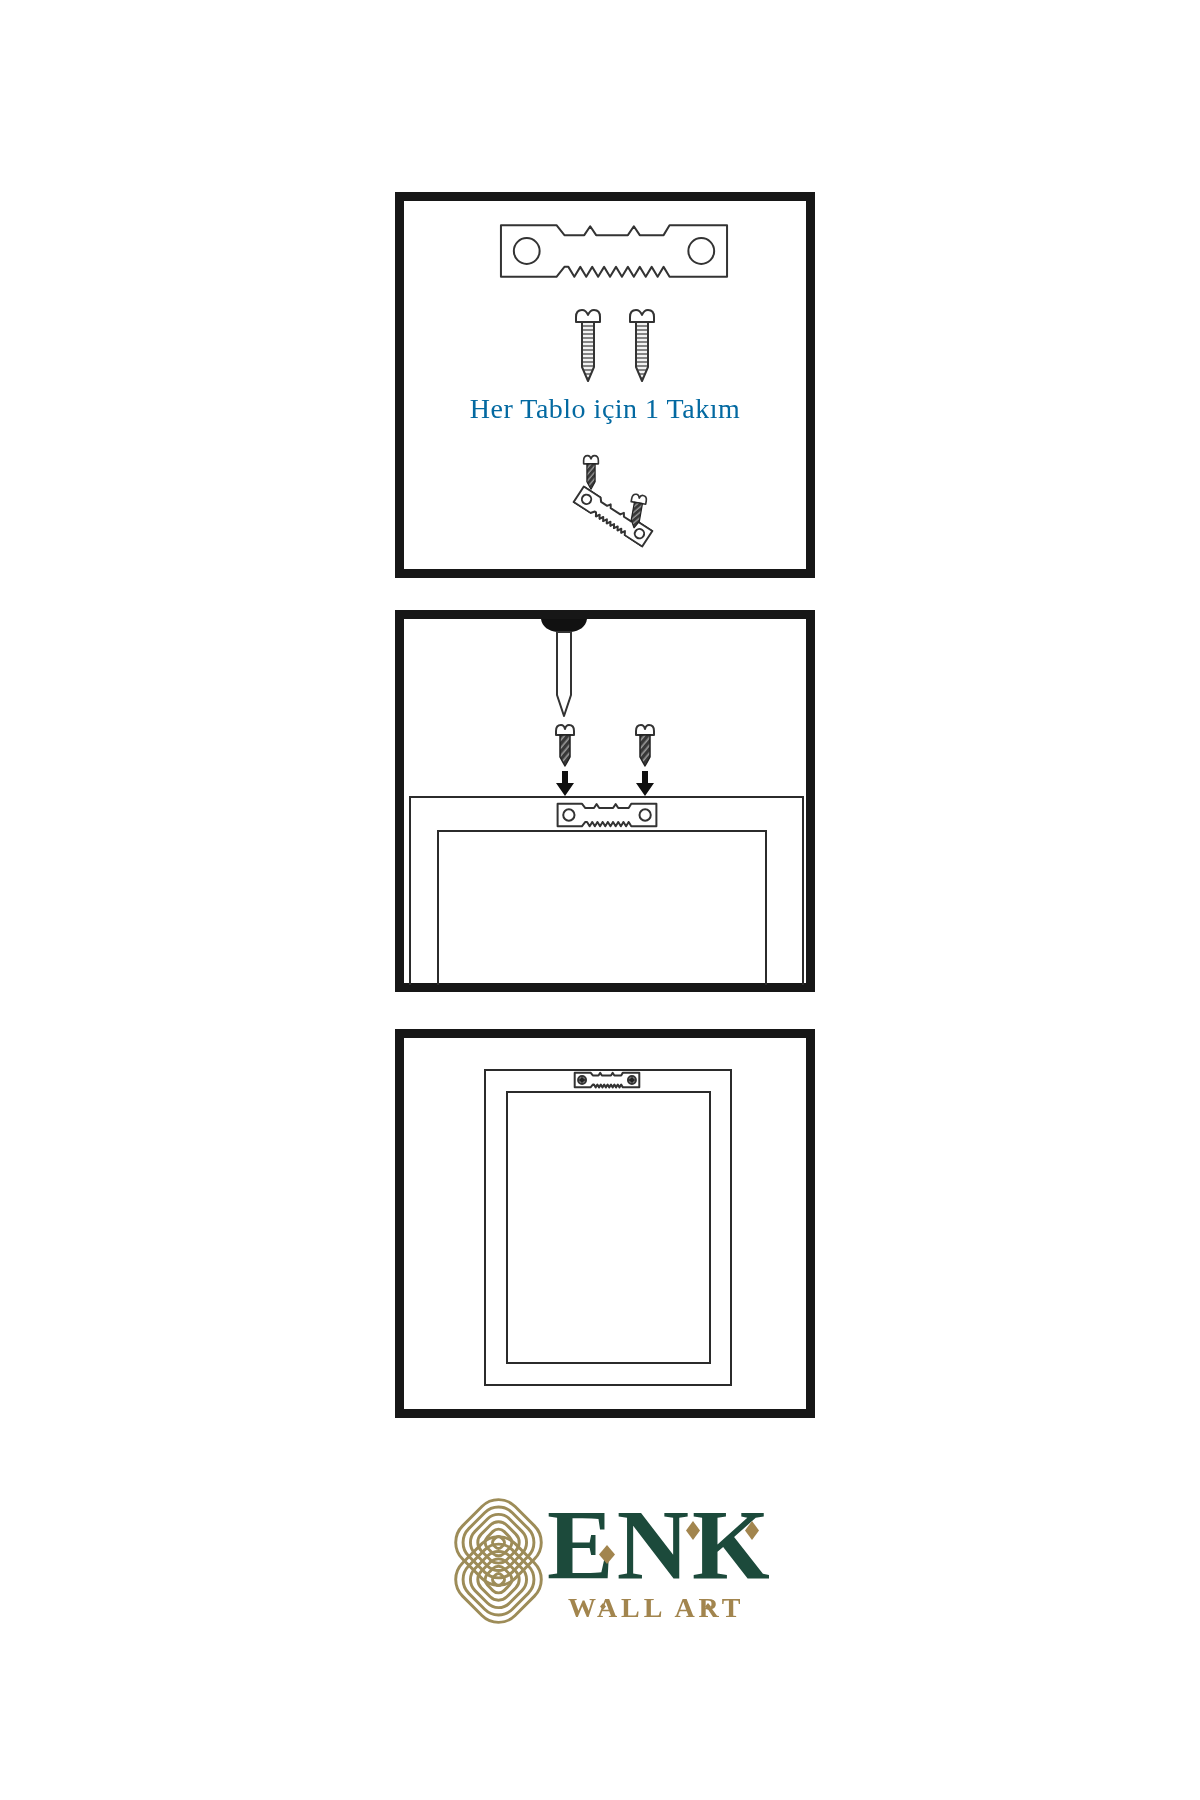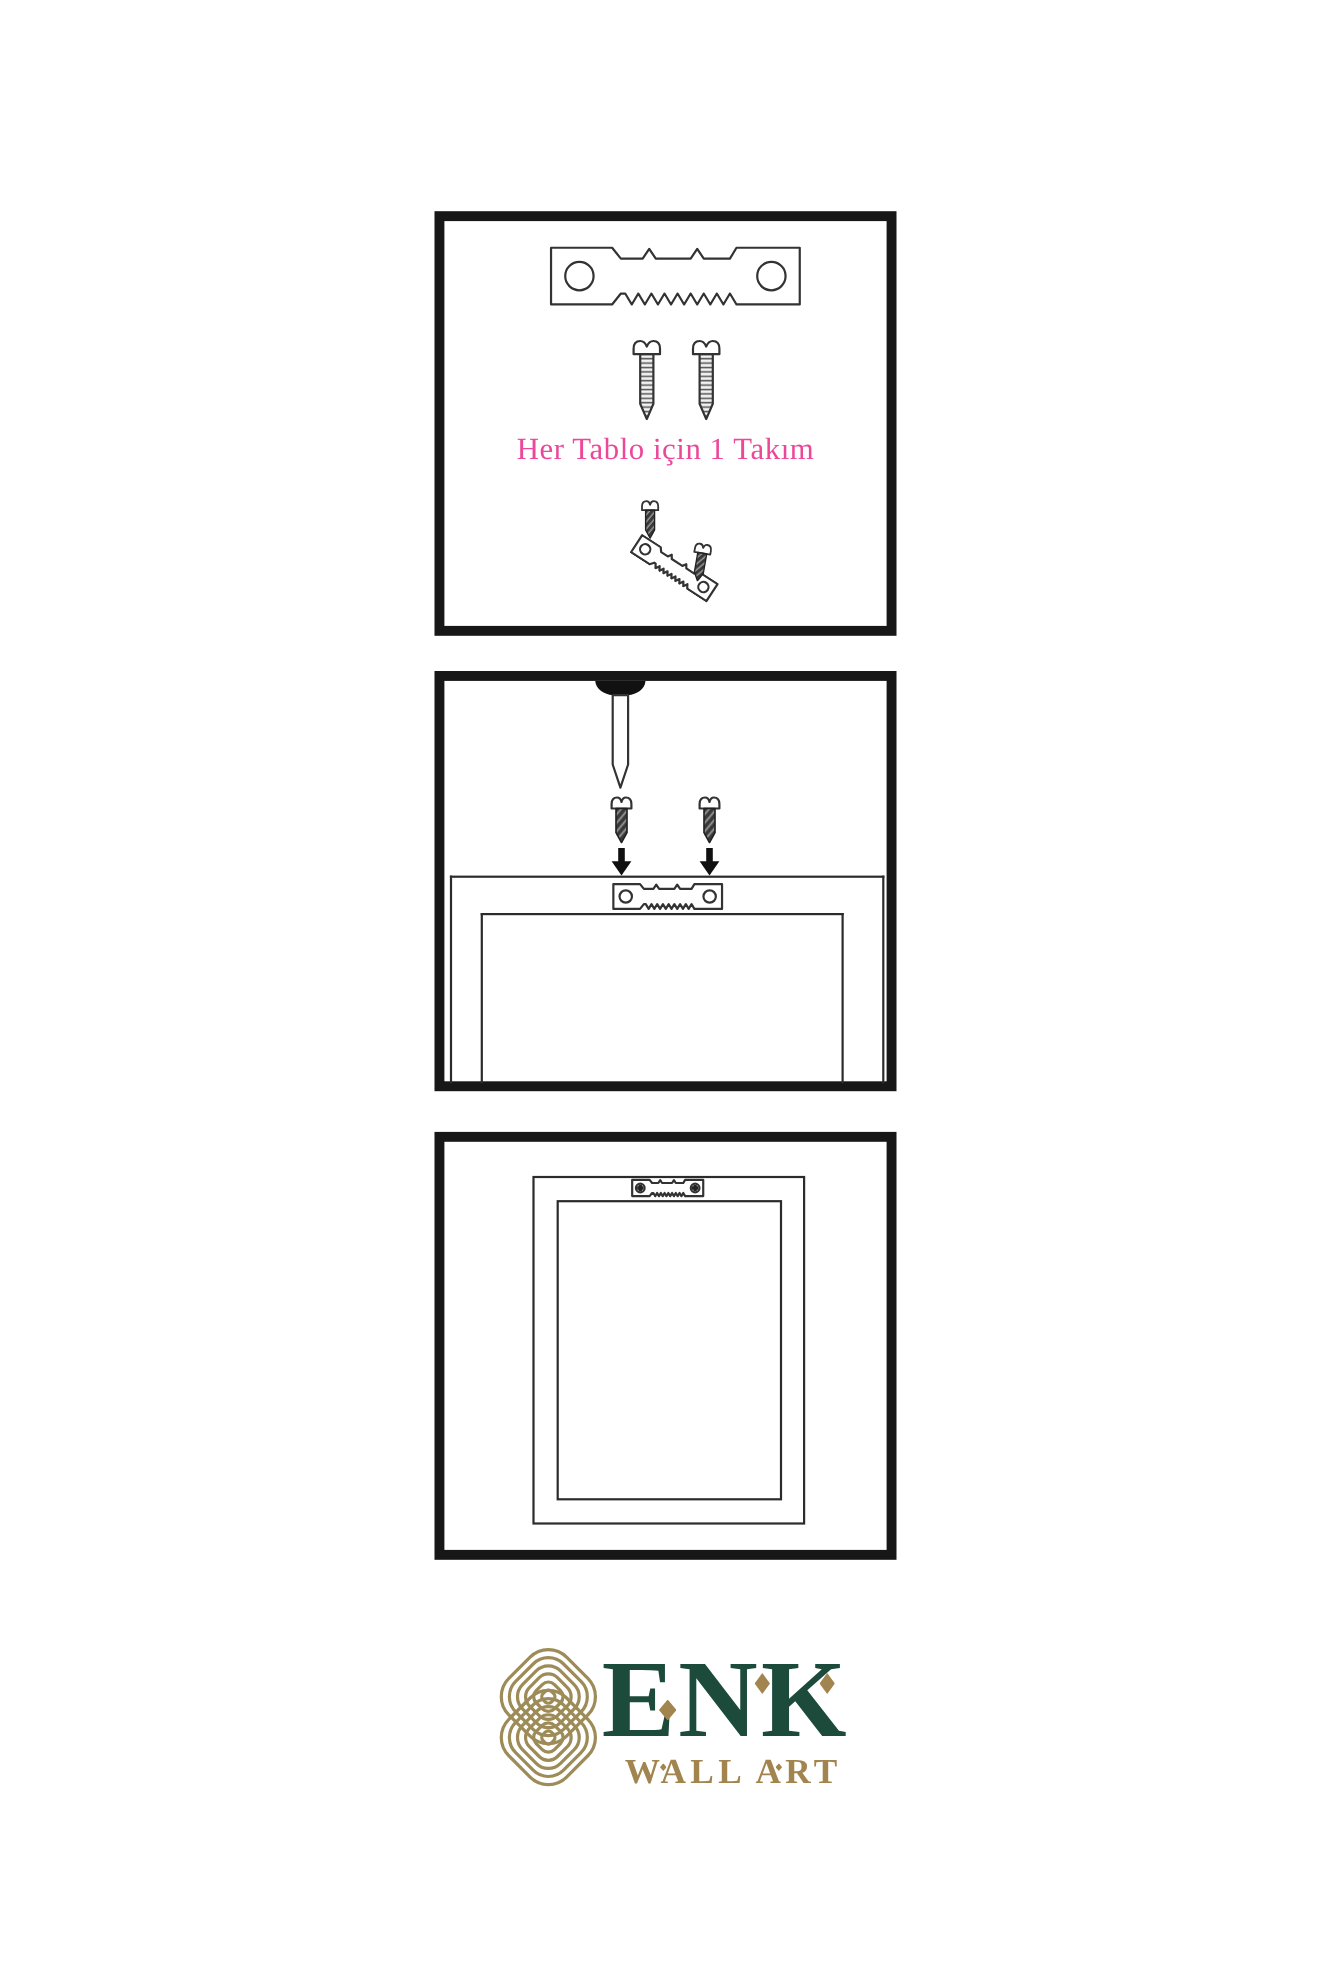--- a/index.html
+++ b/index.html
@@ -5,31 +5,31 @@
   html,body{margin:0;padding:0;background:#ffffff;}
   .canvas{position:relative;width:1200px;height:1800px;background:#ffffff;overflow:hidden;
           font-family:"Liberation Serif",serif;}
   .panel{position:absolute;left:395px;width:420px;box-sizing:border-box;
          border:9px solid #171717;background:#ffffff;}
   #panel1{top:192px;height:386px;}
   #panel2{top:610px;height:382px;}
   #panel3{top:1029px;height:389px;}
   .abs{position:absolute;}
   .caption{position:absolute;left:0;width:402px;top:192px;text-align:center;
-           font-size:28px;letter-spacing:.5px;color:#ec4899;font-weight:400;}
+           font-size:28px;letter-spacing:.5px;color:#0369a1;font-weight:400;}
   .rect{position:absolute;border:2px solid #2b2b2b;background:transparent;}
   .rect.cut{border-bottom:none;}
   .hanger-z{z-index:3;background:transparent;}
   .rot33{transform:rotate(33deg);}
   .rot10{transform:rotate(10deg);}
   .brand{position:absolute;left:547px;top:1495px;line-height:1;font-weight:700;
          font-size:100px;letter-spacing:3px;color:var(--brand-green,#1c4a3b);
          font-family:"Liberation Serif",serif;}
   .tagline{position:absolute;left:568px;top:1594px;line-height:1;font-weight:700;
-           font-size:32px;letter-spacing:4px;color:var(--brand-gold,#a2854e);
+           font-size:28px;letter-spacing:4px;color:var(--brand-gold,#a2854e);
            font-family:"Liberation Serif",serif;}
   .diamond{position:absolute;background:var(--brand-gold,#a2854e);
            clip-path:polygon(50% 0,100% 50%,50% 100%,0 50%);}
   .defs{position:absolute;width:0;height:0;overflow:hidden;}
 </style>
 </head>
 <body style="background: rgb(255, 255, 255);">
 
 <svg class="defs" aria-hidden="true">
   <defs>

